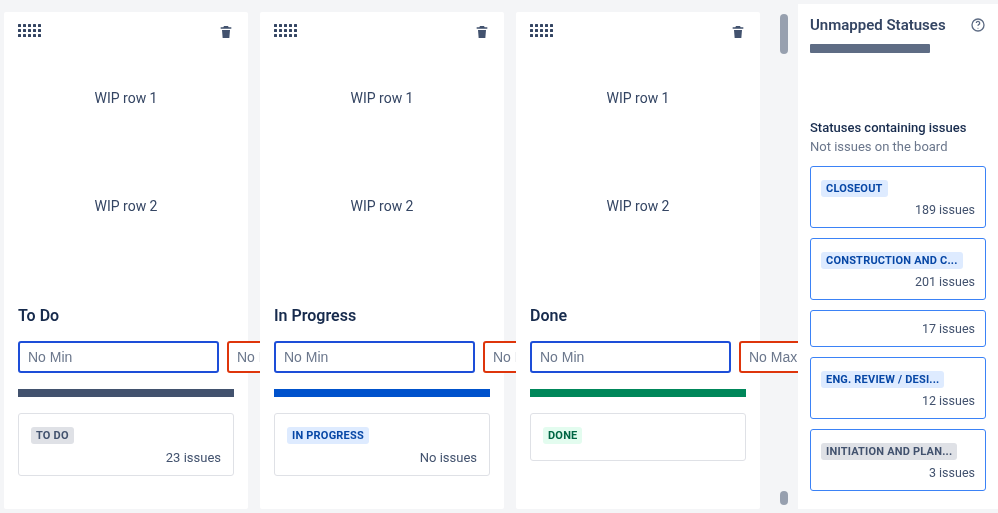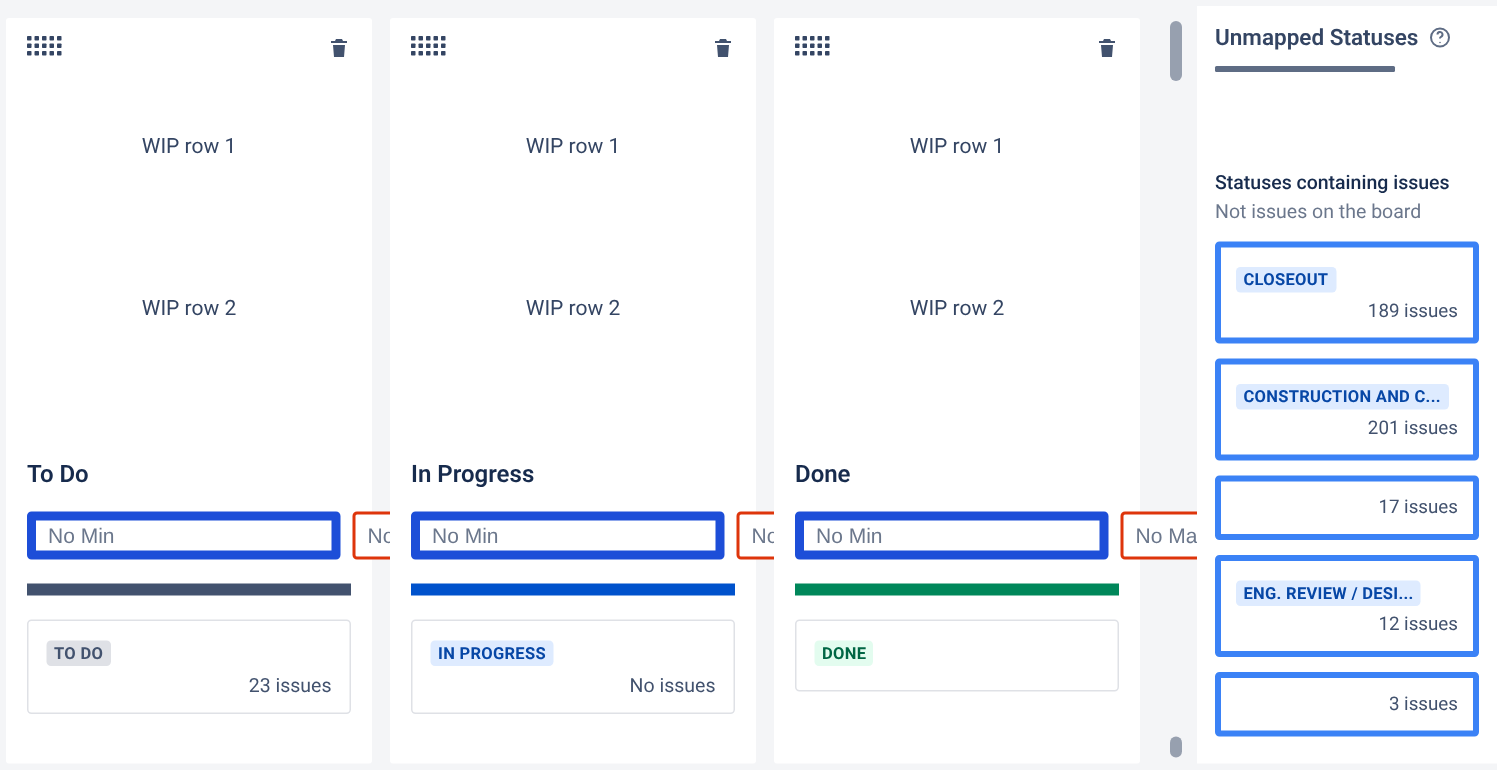--- a/index.html
+++ b/index.html
@@ -75,21 +75,21 @@
   }
   .min-input, .max-input {
     flex: 1;
     height: 32px;
     border-radius: 3px;
     padding: 0 8px;
     font-size: 14px;
     color: #172b4d;
     background: #fff;
   }
-  .min-input { border: 6px solid #1d4ed8; }
+  .min-input { border: 2px solid #1d4ed8; }
   .max-input { border: 2px solid #de350b; }
   .min-input::placeholder, .max-input::placeholder { color: #6b778c; }
   .accent-bar {
     height: 8px;
     width: 100%;
     margin-bottom: 16px;
   }
   .status-card {
     border: 1px solid #dfe1e6;
     border-radius: 3px;
@@ -133,20 +133,21 @@
     background: #fff;
     padding: 12px 12px 8px 12px;
     display: flex;
     flex-direction: column;
   }
   .side-title-row {
     display: flex;
     align-items: center;
     gap: 6px;
     margin-bottom: 10px;
+    justify-content: space-between;
   }
   .side-title {
     font-size: 15px;
     font-weight: 600;
     color: #344563;
   }
   .help-icon {
     color: #5e6c84;
     cursor: pointer;
     display: inline-flex;
@@ -164,21 +165,21 @@
     color: #172b4d;
     margin-bottom: 4px;
     margin-top: 27px;
   }
   .side-sub2 {
     font-size: 13px;
     color: #6b778c;
     margin-bottom: 12px;
   }
   .unmapped-card {
-    border: 4px solid #3b82f6;
+    border: 1px solid #3b82f6;
     border-radius: 3px;
     padding: 10px 10px;
     margin-bottom: 10px;
     background: #fff;
   }
   .unmapped-card .status-lozenge { margin-bottom: 5px; }
   .unmapped-card .issues-count { font-size: 12.5px; }
 </style>
 </head>
 <body>
@@ -338,15 +339,16 @@
     <div class="issues-count">201 issues</div>
   </div>
   <div class="unmapped-card">
     <div class="issues-count">17 issues</div>
   </div>
   <div class="unmapped-card">
     <span class="status-lozenge lozenge-blue">ENG. REVIEW / DESI...</span>
     <div class="issues-count">12 issues</div>
   </div>
   <div class="unmapped-card">
+    <span class="status-lozenge lozenge-gray">INITIATION AND PLAN...</span>
     <div class="issues-count">3 issues</div>
   </div>
 </div>
 
 </body></html>

